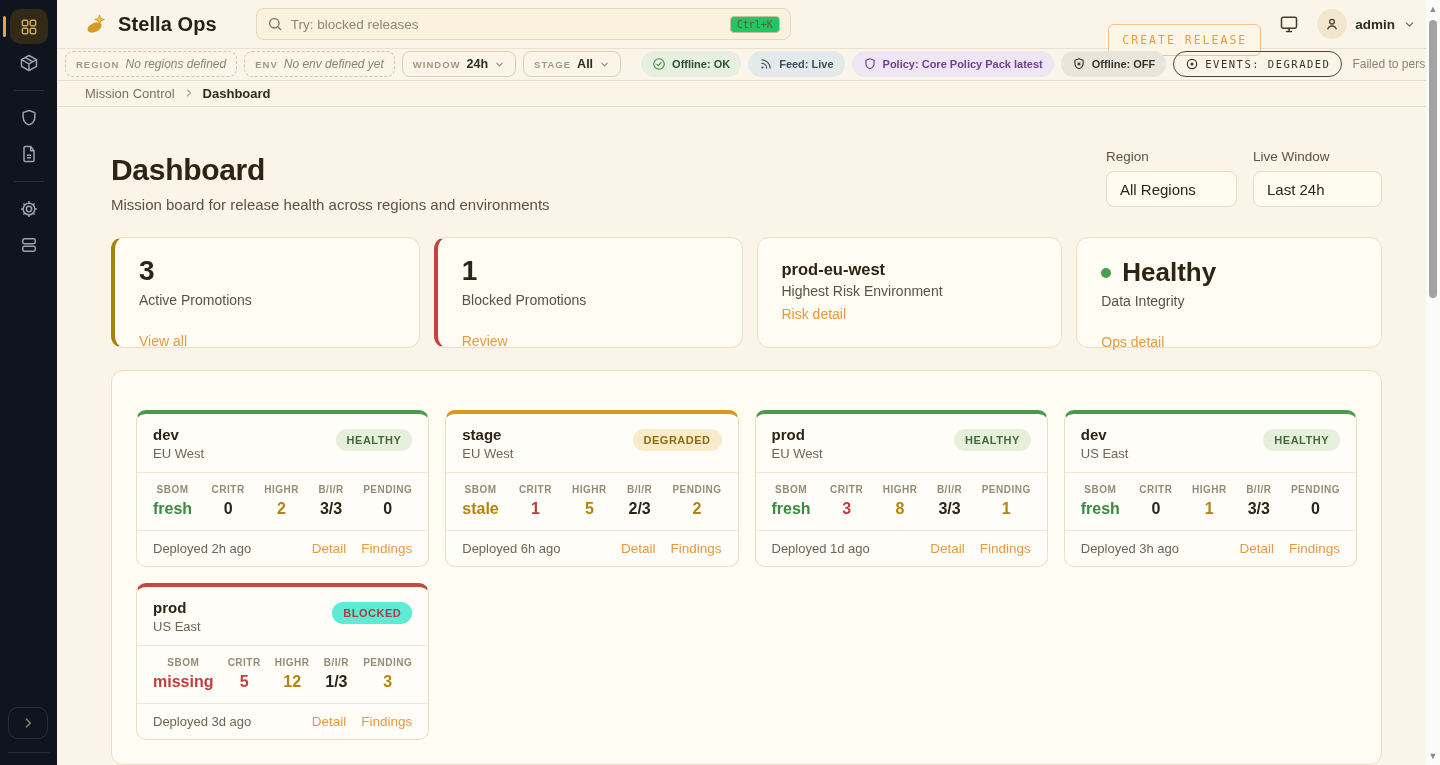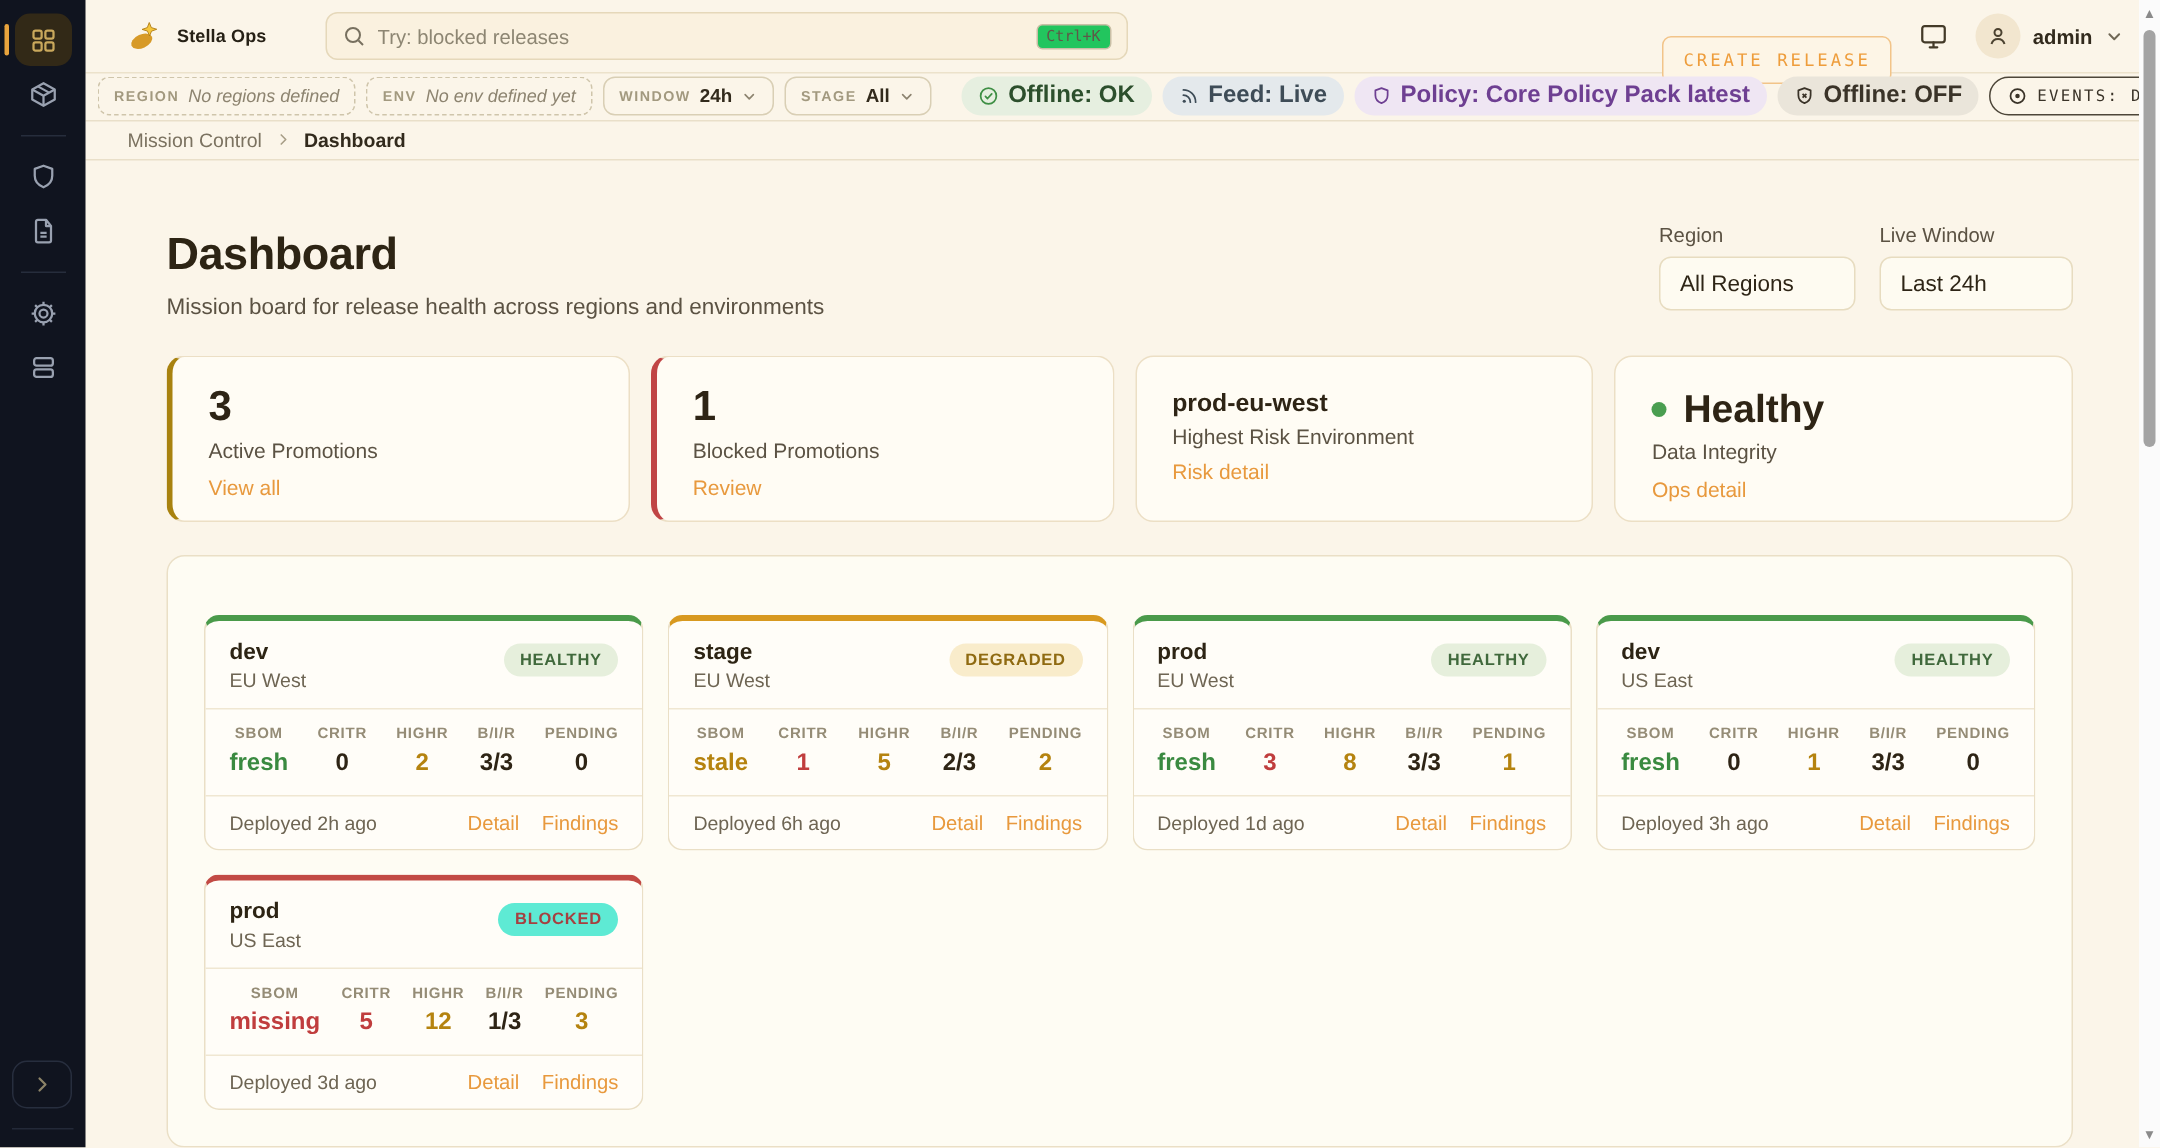--- a/index.html
+++ b/index.html
@@ -18,21 +18,21 @@
   .collapse-btn svg { width:16px; height:16px; }
   .sidebar-footline { position:absolute; bottom:12px; left:8px; width:41px; height:1px; background:#232938; }
 
   
   .main { flex:1 1 auto; width:1369px; display:flex; flex-direction:column; }
 
   
   .topbar { height:49px; display:flex; align-items:center; padding:0 24px 0 28px; border-bottom:1px solid #ece2cb; }
   .brand { display:flex; align-items:center; gap:9px; }
   .brand .logo { width:24px; height:24px; display:inline-flex; }
-  .brand-name { font-size:12px; font-weight:bold; color:#262015; letter-spacing:.1px;text-align:right; }
+  .brand-name { font-size:20px; font-weight:bold; color:#262015; letter-spacing:.1px;text-align:right; }
   .search { position:relative; margin-left:39px; width:535px; height:32px; background:#faf1df; border:1px solid #e5d8ba; border-radius:8px; display:flex; align-items:center; padding:0 10px; gap:8px; }
   .search svg { width:16px; height:16px; color:#77705f; flex:0 0 16px; }
   .search input { flex:1; border:none; outline:none; background:transparent; font-family:"Liberation Sans",sans-serif; font-size:13.5px; color:#3a3425; }
   .search input::placeholder { color:#8d8673; }
   .search kbd { font-family:"DejaVu Sans Mono",monospace; font-size:10px; color:#5f5848; background:#22c55e; border:1px solid #c9bfa6; border-radius:4px; padding:2px 6px; }
   .top-actions { margin-left:auto; display:flex; align-items:center; gap:18px; }
   .create-btn { font-family:"DejaVu Sans Mono",monospace; font-size:11.5px; letter-spacing:2px; color:#ee9d3c; background:#fdf5e6; border:1px solid #f2c489; border-radius:6px; padding:8px 13px; cursor:pointer;margin-top:32px; }
   .icon-btn { background:none; border:none; color:#433a28; cursor:pointer; display:flex; }
   .icon-btn svg { width:20px; height:20px; }
   .user { display:flex; align-items:center; gap:8px; cursor:pointer; }
@@ -44,21 +44,21 @@
   
   .contextbar { height:35px; display:flex; align-items:center; padding:0 10px 0 8px; gap:7px; border-bottom:1px solid #e9dfc9; white-space:nowrap; overflow:hidden; }
   .chip { height:26px; display:inline-flex; align-items:center; gap:6px; border-radius:8px; padding:0 10px; background:transparent; cursor:pointer; }
   .chip.dashed { border:1px dashed #cfc5ab; }
   .chip.solid { border:1px solid #d9cfb5; }
   .chip-label { font-size:9.5px; font-weight:bold; letter-spacing:1px; color:#a2997f; }
   .chip-empty { font-size:12px; font-style:italic; color:#8d8470; }
   .chip-value { font-size:12.5px; font-weight:bold; color:#322a1c; }
   .chip .chev { color:#8d8470; display:flex; } .chip .chev svg { width:11px; height:11px; }
   .ctx-divider { width:1px; height:18px; background:#ddd3ba; margin:0 3px; }
-  .pill { height:26px; display:inline-flex; align-items:center; gap:6px; border-radius:999px; padding:0 11px; font-size:16px; font-weight:bold; cursor:pointer; }
+  .pill { height:26px; display:inline-flex; align-items:center; gap:6px; border-radius:999px; padding:0 11px; font-size:11px; font-weight:bold; cursor:pointer; }
   .pill svg { width:14px; height:14px; }
   .pill-offline { background:#e6efe0; color:#2c4f2c; }
   .pill-offline svg { color:#3f8f45; }
   .pill-feed { background:#e4e9ec; color:#3e4c57; }
   .pill-policy { background:#efe6f3; color:#6e3f92; }
   .pill-evidence { background:#eae5da; color:#3a3328; }
   .pill-events { background:transparent; border:1.5px solid #4d4639; color:#3a3328; font-family:"DejaVu Sans Mono",monospace; font-size:10.5px; letter-spacing:1.5px; font-weight:normal; }
   .ctx-notice { font-size:12px; color:#8d8370; margin-left:3px; }
 
   
@@ -81,21 +81,21 @@
   .stat-row { display:flex; gap:14px; margin-top:24px; }
   .stat-card { flex:1; height:111px; background:#fffcf4; border:1px solid #ecdfc5; border-radius:12px; padding:17px 24px; }
   .stat-card.accent-gold { border-left:4px solid #a8820f; }
   .stat-card.accent-red { border-left:4px solid #c04545; }
   .stat-value { font-size:28px; font-weight:bold; color:#2e2415; line-height:1.15; }
   .stat-title { font-size:16.5px; font-weight:bold; color:#2e2415; margin-top:5px; }
   .health-line { display:flex; align-items:center; gap:11px; margin-top:2px; }
   .health-dot { width:10px; height:10px; border-radius:50%; background:#4a9e50; }
   .health-text { font-size:26px; font-weight:bold; color:#2e2415; }
   .stat-label { font-size:14px; color:#5b5243; margin-top:5px; }
-  .card-link { font-size:14px; color:#e8993d; margin-top:9px; display:inline-block; cursor:pointer; text-decoration:none; }
+  .card-link { font-size:14px; color:#e8993d; margin-top:25px; display:inline-block; cursor:pointer; text-decoration:none; }
   .stat-card.c3 .stat-label { margin-top:4px; } .stat-card.c3 .card-link { margin-top:7px; }
 
   
   .panel { margin-top:22px; background:#fefcf3; border:1px solid #eadfc6; border-radius:12px; padding:22px 24px 24px; }
   .panel-head { display:flex; align-items:center; justify-content:space-between; }
   .panel-title { font-size:17px; font-weight:bold; color:#2d2414; }
   .panel-link { font-size:14px; color:#e8993d; cursor:pointer; text-decoration:none; }
   .env-grid { margin-top:17px; display:grid; grid-template-columns:repeat(4,1fr); gap:16px; }
   .env-card { background:#fffdf8; border:1px solid #eadfc6; border-radius:10px; border-top-width:4px; }
   .env-card.s-healthy { border-top-color:#4a9a4a; }

